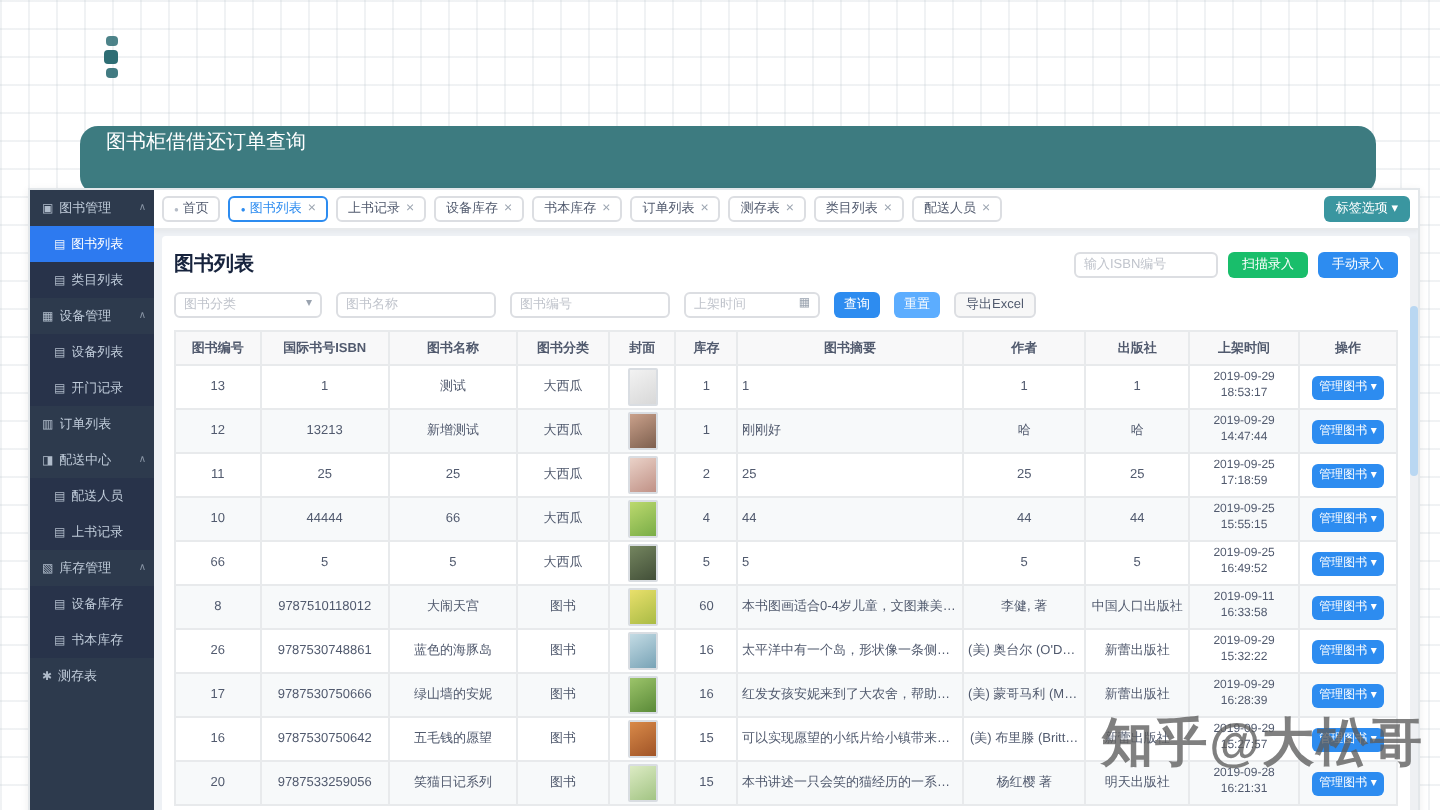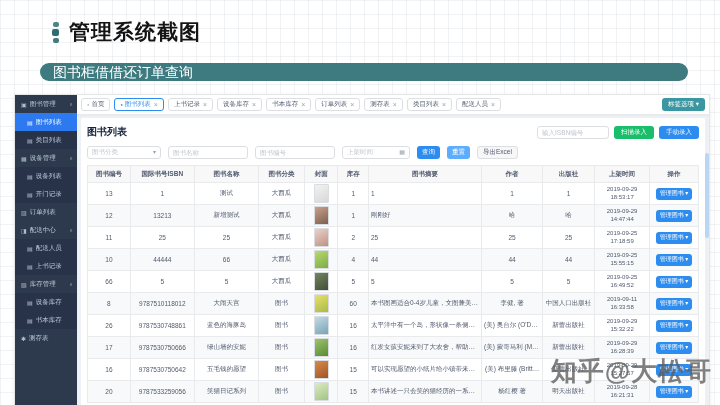--- a/index.html
+++ b/index.html
@@ -14,22 +14,22 @@
     position:relative;
   }
   
   .slide-header{position:absolute;left:52px;top:18px;display:flex;align-items:center;}
   .dots-icon{display:inline-flex;flex-direction:column;align-items:center;margin-right:10px;}
   .dots-icon i{display:block;background:#2e6d74;border-radius:2px;}
   .dots-icon i:nth-child(1){width:6px;height:5px;margin-bottom:2px;opacity:.85;}
   .dots-icon i:nth-child(2){width:7px;height:7px;margin-bottom:2px;}
   .dots-icon i:nth-child(3){width:6px;height:5px;opacity:.9;}
   h1{font-size:21px;font-weight:700;color:#141414;letter-spacing:1px;}
-  .banner{position:absolute;left:40px;top:63px;width:648px;height:18px;background:#3d7b80;
-          border-radius:9px;color:#fff;font-size:14px;line-height:18px;padding-left:13px;}
+  .banner{position:absolute;left:40px;top:63px;width:648px;height:34px;background:#3d7b80;
+          border-radius:9px;color:#fff;font-size:10px;line-height:18px;padding-left:13px;}
   
   .app{position:absolute;left:14px;top:94px;width:696px;height:383px;background:#15803d;
        border:1px solid #e3e7ea;box-shadow:0 1px 4px rgba(0,0,0,.07);display:flex;overflow:hidden;}
   
   .sidebar{width:62px;background:#2d3a4d;flex:none;overflow:hidden;}
   .s-item{height:18px;display:flex;align-items:center;padding:0 4px 0 6px;color:#bfcbd9;
           font-size:6.5px;cursor:pointer;white-space:nowrap;}
   .s-item.sub{padding-left:12px;background:#28334a;}
   .s-item.active{background:#2d7af0;color:#fff;}
   .s-ico{font-size:6px;margin-right:3px;opacity:.9;}
@@ -99,21 +99,20 @@
 </style>
 </head>
 <body>
 
 <div class="slide-header">
   <span class="dots-icon">
       <i></i>
       <i></i>
       <i></i>
     </span>
-  <h1>管理系统截图</h1>
 </div>
 
 <div class="banner">
   <span>图书柜借借还订单查询</span>
 </div>
 
 <div class="app">
   <aside class="sidebar">
     <nav>
         <div class="s-item group">

